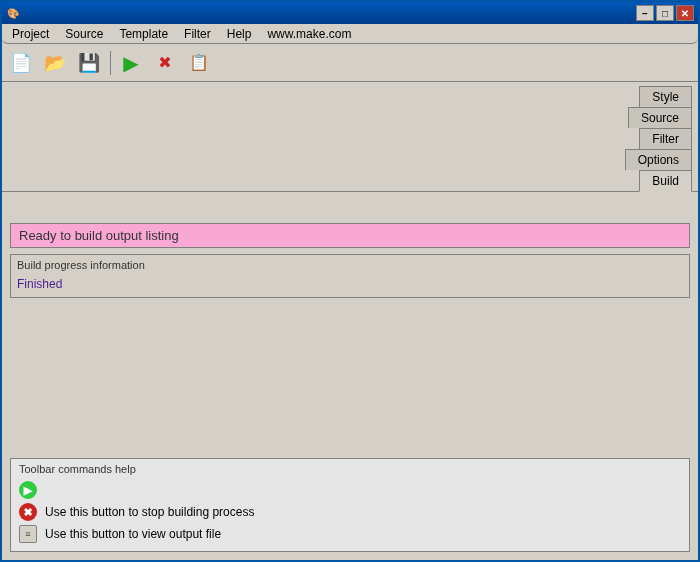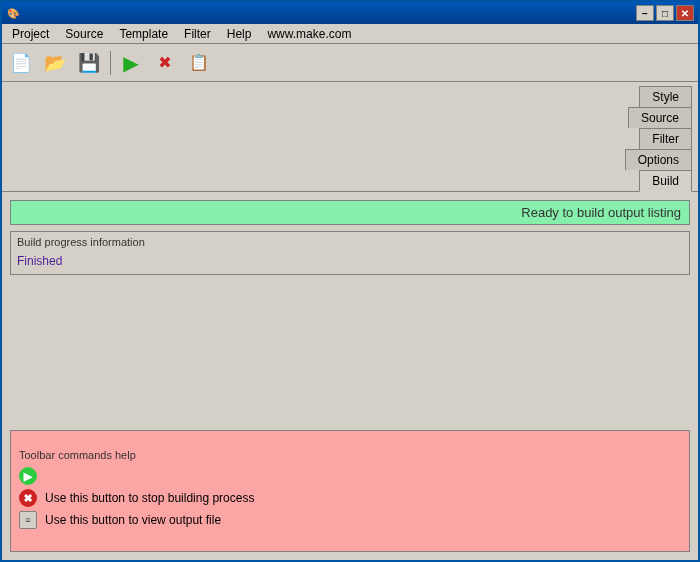--- a/index.html
+++ b/index.html
@@ -76,20 +76,21 @@
 
     
     .menubar {
       background: #d4d0c8;
       height: 20px;
       display: flex;
       align-items: center;
       border-bottom: 1px solid #808080;
       flex-shrink: 0;
       padding: 0 2px;
+      border-radius: 6px;
     }
 
     .menu-item {
       padding: 2px 8px;
       font-size: 12px;
       cursor: pointer;
       color: black;
     }
 
     
@@ -156,27 +157,28 @@
     .main-content {
       flex: 1;
       background: #d4d0c8;
       display: flex;
       flex-direction: column;
       padding: 8px;
       overflow: hidden;
     }
 
     .status-bar {
-      background: #86efac;
+      background: #f9a8d4;
       border: 1px solid #808080;
       padding: 4px 8px;
-      text-align: right;
+      text-align: left;
       font-size: 13px;
       margin-bottom: 6px;
       color: #333;
+      margin-top: 23px;
     }
 
     .progress-section {
       border: 1px solid #808080;
       padding: 4px 6px;
       background: #d4d0c8;
       flex-shrink: 0;
     }
 
     .progress-title {
@@ -188,22 +190,22 @@
     .progress-status {
       font-size: 12px;
       color: #4c1d95;
       padding: 2px 0;
     }
 
     
     .help-section {
       margin-top: auto;
       border: 1px solid #808080;
-      padding: 18px 8px;
-      background: #fca5a5;
+      padding: 4px 8px;
+      background: #e5e5e5;
     }
 
     .help-title {
       font-size: 11px;
       color: #333;
       margin-bottom: 6px;
       font-weight: normal;
     }
 
     .help-item {

